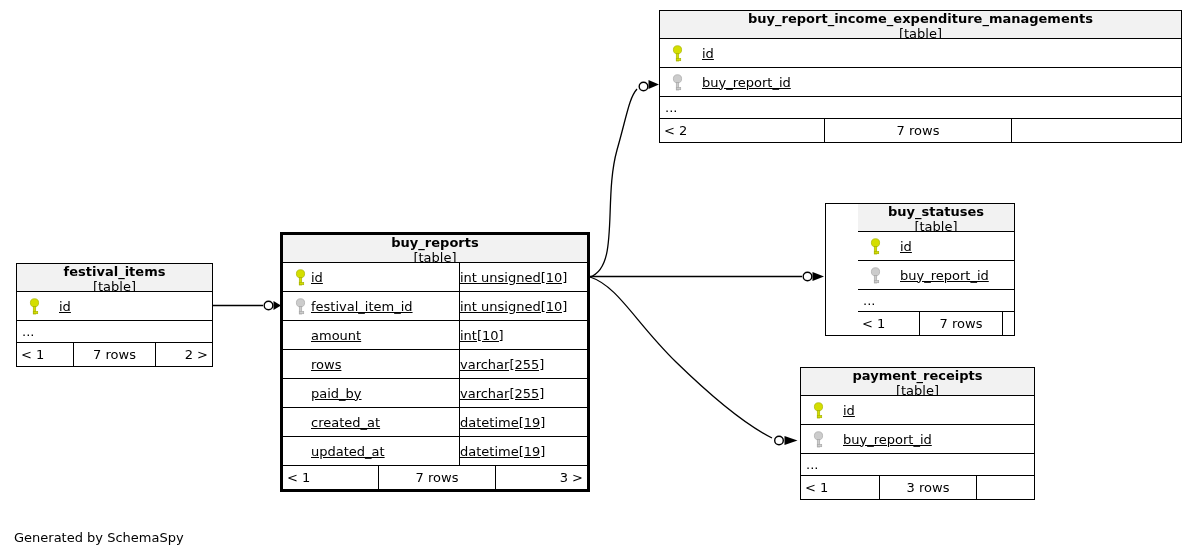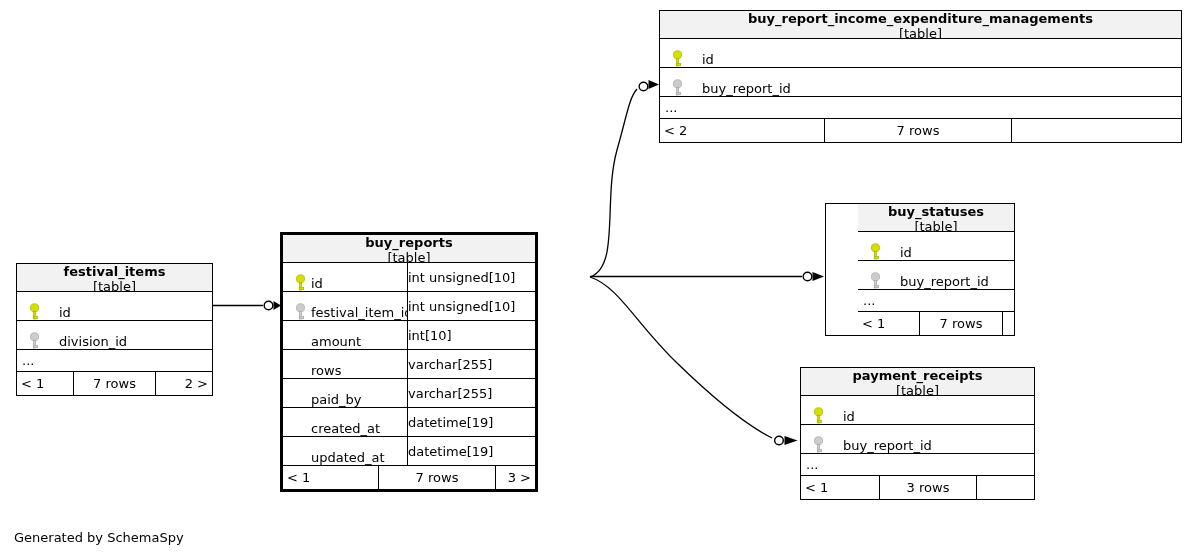--- a/index.html
+++ b/index.html
@@ -10,21 +10,21 @@
   html,body{margin:0;padding:0;background:#ffffff;}
   #canvas{position:relative;width:1196px;height:559px;background:#ffffff;overflow:hidden;
           font-family:"DejaVu Sans","Liberation Sans",sans-serif;font-size:13px;color:#000;}
   #wires{position:absolute;left:0;top:0;z-index:1;}
   .tbl{position:absolute;z-index:2;background:#fff;border:1.5px solid var(--border);box-sizing:border-box;}
   .tbl.focus{border-width:3px;}
   .hd{height:27px;border-bottom:1px solid var(--border);background:var(--header_bg);
       display:flex;justify-content:space-between;align-items:center;padding:0 6px;flex-direction:column;}
   .nm{font-weight:bold;}
   .tag{font-weight:normal;}
-  .row{height:28px;border-bottom:1px solid var(--border);display:flex;align-items:flex-end;}
+  .row{height:28px;border-bottom:1px solid var(--border);display:flex;align-items:center;text-decoration:underline;}
   .key{width:12px;margin-left:12px;margin-right:18px;display:flex;align-items:center;flex:0 0 auto;}
   .tbl.focus .key{margin-right:4px;}
   .cn{flex:1 1 auto;white-space:nowrap;overflow:hidden;}
   .ct{flex:0 0 128px;align-self:stretch;border-left:1px solid var(--border);
       display:flex;align-items:center;box-sizing:border-box;white-space:nowrap;}
   .dots{height:21px;border-bottom:1px solid var(--border);display:flex;align-items:center;padding-left:5px;}
   .ft{height:23px;display:grid;}
   .ft span{display:flex;align-items:center;box-sizing:border-box;}
   .ft span + span{border-left:1px solid var(--border);}
   .ft .l{padding-left:4px;}
@@ -73,39 +73,29 @@
     <div class="row">
       <span class="key pk">
           <svg width="11" height="17" viewBox="0 0 11 17">
             <circle cx="5.5" cy="4.8" r="4.1"></circle>
             <rect x="4.3" y="8.6" width="2.4" height="7.4"></rect>
             <rect x="4.3" y="13.6" width="4.4" height="2.1"></rect>
           </svg>
         </span>
       <span class="cn">id</span>
     </div>
-    <div class="row">
-      <span class="key fk">
-          <svg width="11" height="17" viewBox="0 0 11 17">
-            <circle cx="5.5" cy="4.8" r="4.1"></circle>
-            <rect x="4.3" y="8.6" width="2.4" height="7.4"></rect>
-            <rect x="4.3" y="13.6" width="4.4" height="2.1"></rect>
-          </svg>
-        </span>
-      <span class="cn">division_id</span>
-    </div>
     <div class="dots">...</div>
     <div class="ft" style="grid-template-columns:56px 82px 1fr;">
       <span class="l">&lt; 1</span>
       <span class="c">7 rows</span>
       <span class="r">2 &gt;</span>
     </div>
   </div>
 
-  <div class="tbl focus" style="left:280px;top:232px;width:258px;">
+  <div class="tbl focus" style="left:280px;top:232px;width:310px;">
     <div class="hd">
       <span class="nm">buy_reports</span>
       <span class="tag">[table]</span>
     </div>
     <div class="row">
       <span class="key pk">
           <svg width="11" height="17" viewBox="0 0 11 17">
             <circle cx="5.5" cy="4.8" r="4.1"></circle>
             <rect x="4.3" y="8.6" width="2.4" height="7.4"></rect>
             <rect x="4.3" y="13.6" width="4.4" height="2.1"></rect>

